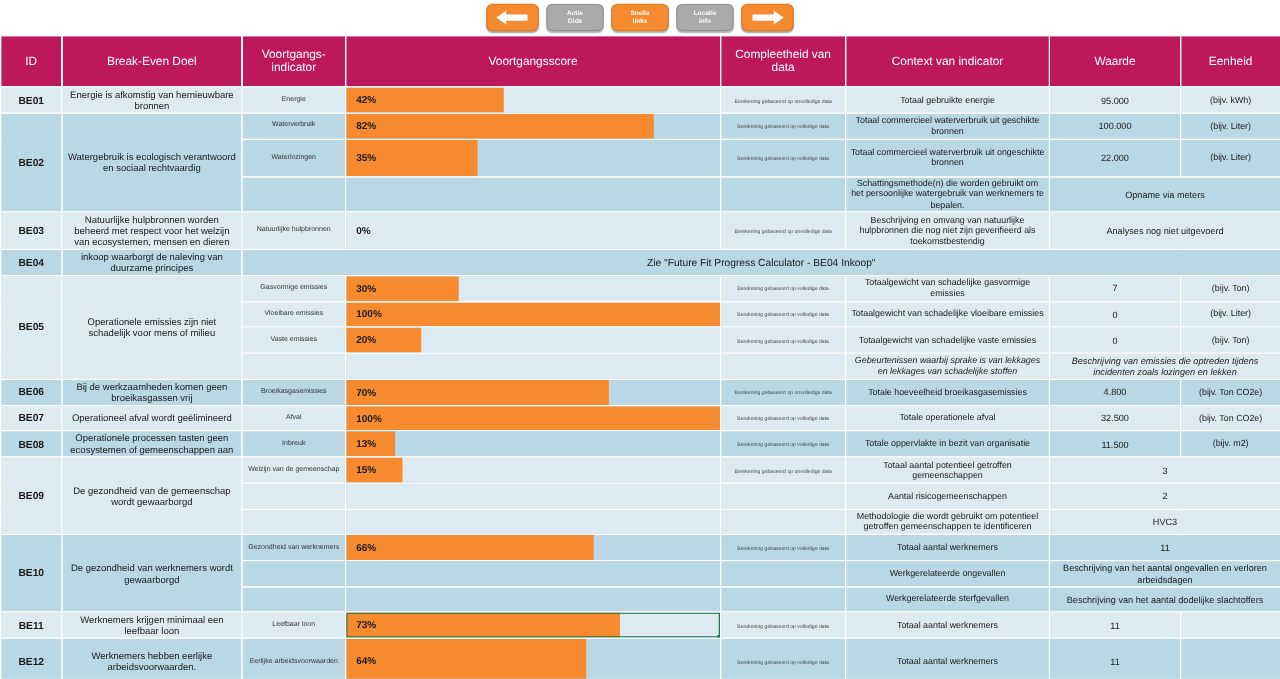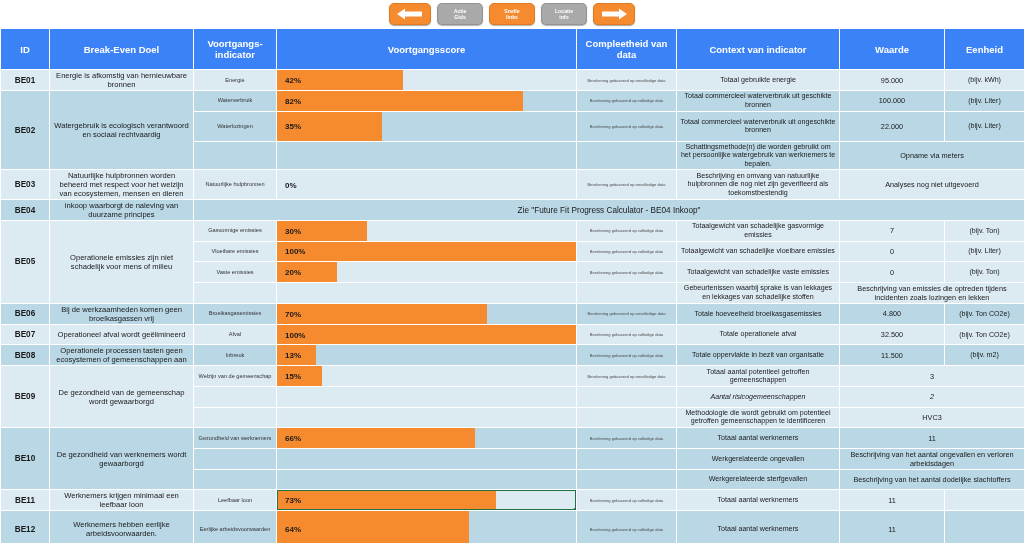--- a/index.html
+++ b/index.html
@@ -40,21 +40,21 @@
   table.grid{
     border-collapse:collapse;table-layout:fixed;width:1024px;
   }
   table.grid td,table.grid th{
     border:1px solid #ffffff;
     vertical-align:middle;text-align:center;
     padding:1px 3px;box-sizing:border-box;
     overflow:hidden;
   }
   thead th{
-    background:#3b82f6;color:#ffffff;font-weight:bold;
+    background:#be185d;color:#ffffff;font-weight:normal;
     font-size:9.5px;line-height:11px;height:41px;
     border-color:#ffffff;
   }
   
   .lt{background:#DCEAF2;}   
   .dk{background:#B9D7E5;}   
   .idc{font-weight:bold;font-size:8.2px;color:#1a1a1a;}
   .goal{font-size:7.6px;line-height:9px;color:#1a1a1a;}
   .ind{font-size:5.6px;line-height:7px;color:#333;}
   .comp{font-size:4.1px;line-height:5px;color:#4a4a4a;}
@@ -231,21 +231,21 @@
           <td class="lt ind">Vaste emissies</td>
           <td class="lt scorecell">
             <div class="bar" style="width: 60px;"></div>
             <span class="barlabel">20%</span>
           </td>
           <td class="lt comp">Berekening gebaseerd op volledige data</td>
           <td class="lt ctx">Totaalgewicht van schadelijke vaste emissies</td>
           <td class="lt val">0</td>
           <td class="lt unit">(bijv. Ton)</td>
         </tr>
-        <tr style="height: 20.6087px;">
+        <tr style="height: 20.6087px; font-style: italic;">
           <td class="lt ind"></td>
           <td class="lt scorecell"></td>
           <td class="lt comp"></td>
           <td class="lt ctx">Gebeurtenissen waarbij sprake is van lekkages en lekkages van schadelijke stoffen</td>
           <td class="lt val" colspan="2">Beschrijving van emissies die optreden tijdens incidenten zoals lozingen en lekken</td>
         </tr>
         <tr style="height: 20.6087px;">
           <td class="dk idc" rowspan="1">BE06</td>
           <td class="dk goal" rowspan="1">Bij de werkzaamheden komen geen broeikasgassen vrij</td>
           <td class="dk ind">Broeikasgasemissies</td>
@@ -289,21 +289,21 @@
           <td class="lt goal" rowspan="3">De gezondheid van de gemeenschap wordt gewaarborgd</td>
           <td class="lt ind">Welzijn van de gemeenschap</td>
           <td class="lt scorecell">
             <div class="bar" style="width: 45px;"></div>
             <span class="barlabel">15%</span>
           </td>
           <td class="lt comp">Berekening gebaseerd op onvolledige data</td>
           <td class="lt ctx">Totaal aantal potentieel getroffen gemeenschappen</td>
           <td class="lt val" colspan="2">3</td>
         </tr>
-        <tr style="height: 20.6087px; font-style: italic;">
+        <tr style="height: 20.6087px;">
           <td class="lt ind"></td>
           <td class="lt scorecell"></td>
           <td class="lt comp"></td>
           <td class="lt ctx">Aantal risicogemeenschappen</td>
           <td class="lt val" colspan="2">2</td>
         </tr>
         <tr style="height: 20.6087px;">
           <td class="lt ind"></td>
           <td class="lt scorecell"></td>
           <td class="lt comp"></td>

